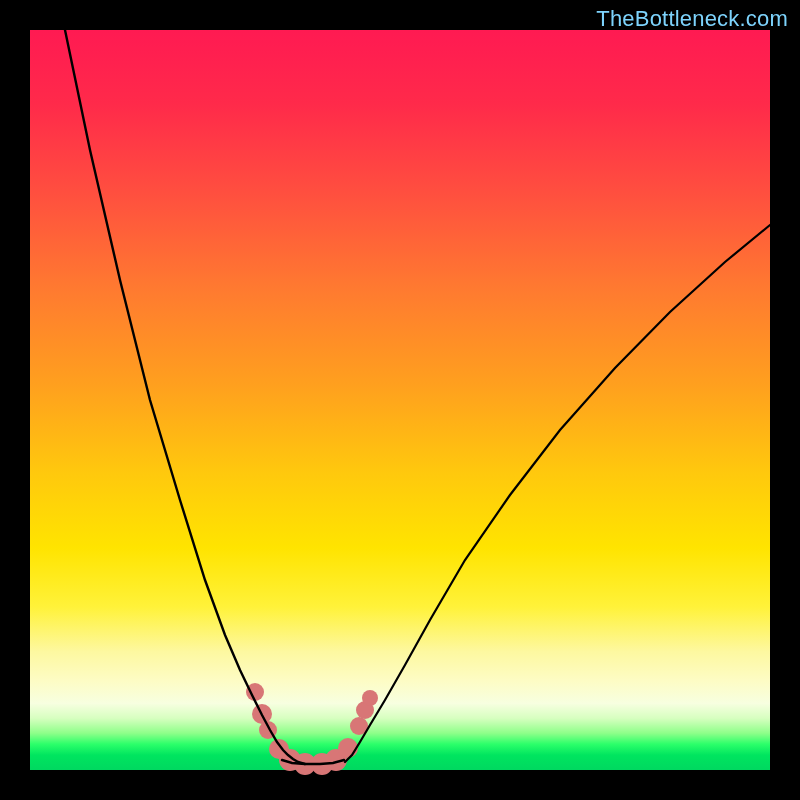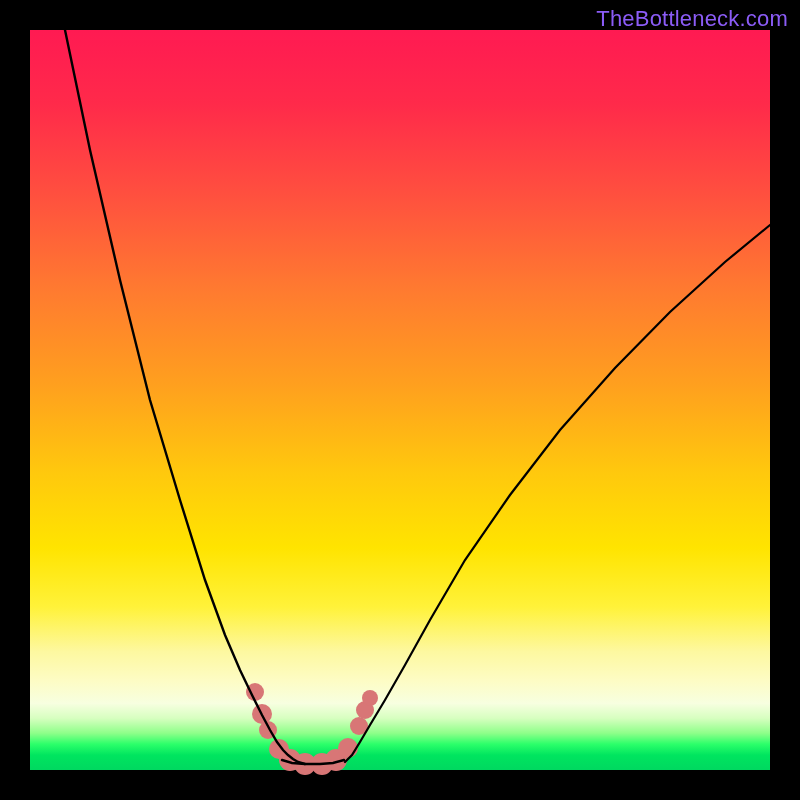--- a/index.html
+++ b/index.html
@@ -43,21 +43,21 @@
       #8fff8a 95%,
       #2cff6a 96.5%,
       #00e55f 98%,
       #00d860 100%
     );
   }
   .watermark {
     position: absolute;
     top: 6px;
     right: 12px;
-    color: #8b5cf6;
+    color: #7dd3fc;
     font-size: 22px;
     letter-spacing: 0.2px;
     font-weight: 500;
   }
   svg.curves {
     position: absolute;
     left: 0;
     top: 0;
     width: 740px;
     height: 740px;

